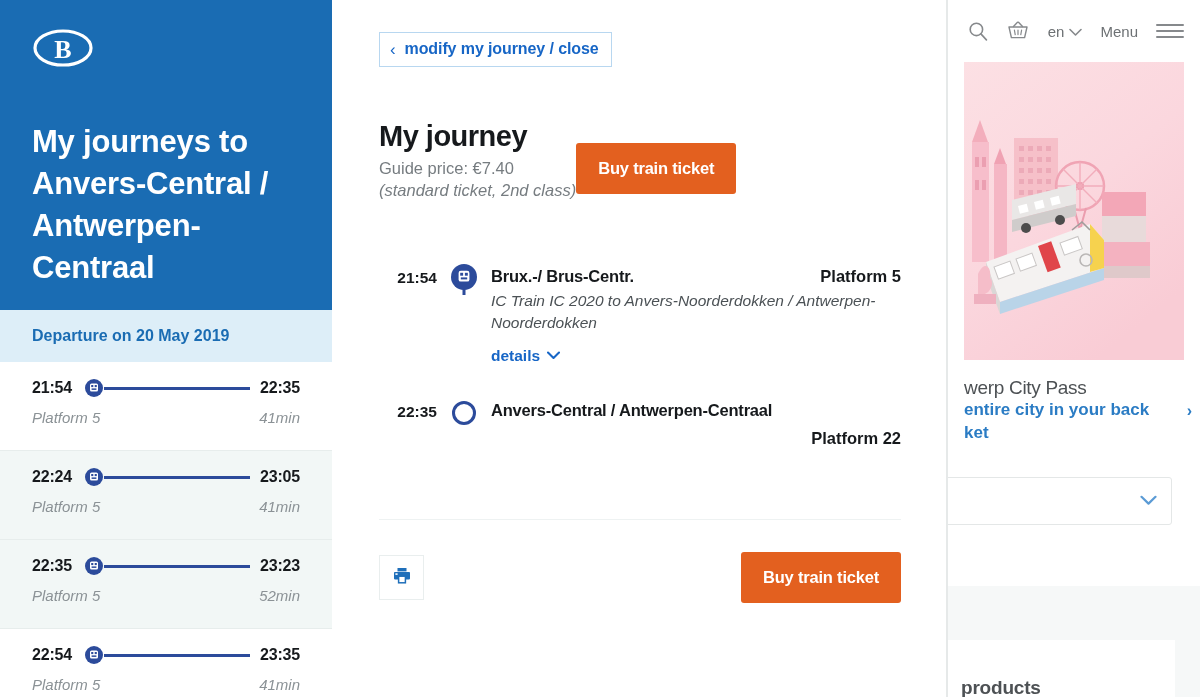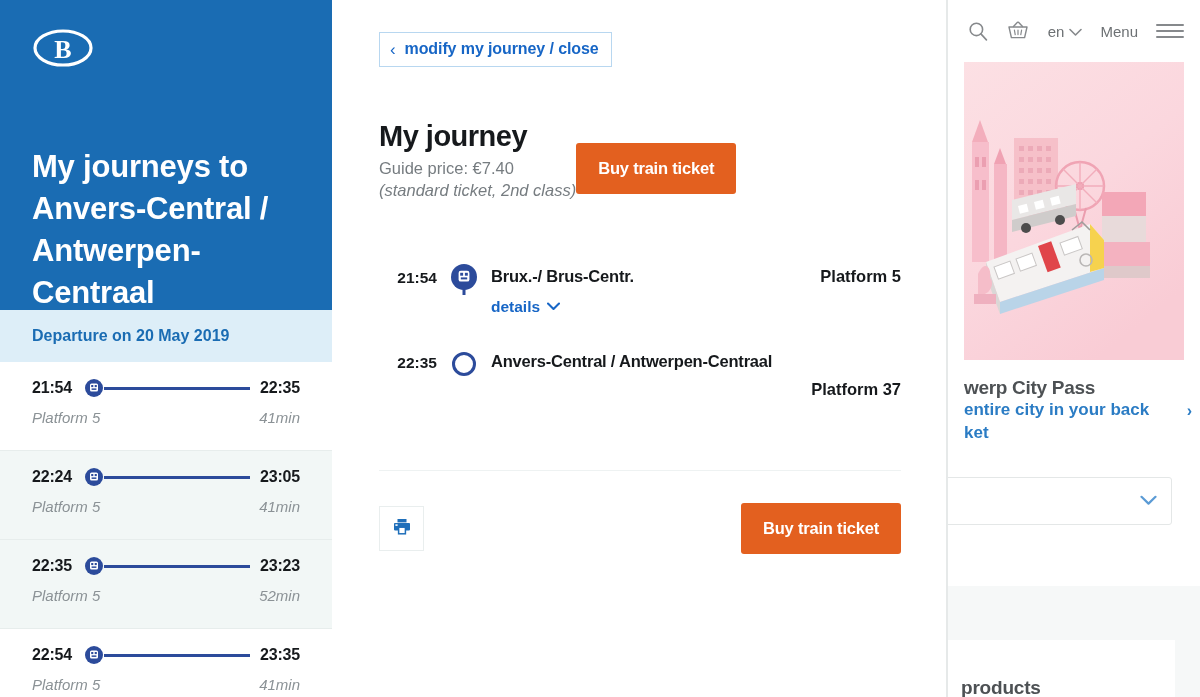--- a/index.html
+++ b/index.html
@@ -15,21 +15,21 @@
   .sidebar { width: 332px; height: 697px; background: #ffffff; position: relative; flex: 0 0 332px; }
   .sidebar-head { background: #1a6cb3; height: 310px; padding: 20px 32px 0 32px; position: relative; }
   .logo { width: 62px; height: 40px; position: relative; margin-top: 8px; }
   .logo svg { display: block; }
   .sidebar-title {
     color: #ffffff;
     font-size: 31px;
     font-weight: 700;
     line-height: 1.36;
     letter-spacing: -0.2px;
-    margin-top: 78px;
+    margin-top: 53px;
   }
   .departure-bar {
     background: #ddeef8;
     color: #1a6cb3;
     font-size: 16px;
     font-weight: 600;
     padding: 17px 32px;
     height: 52px;
   }
   .journey-list { height: 335px; overflow: hidden; }
@@ -119,21 +119,21 @@
   .right-top {
     height: 62px; display: flex; align-items: center; justify-content: flex-end;
     gap: 18px; padding-right: 16px; color: #86898c;
   }
   .rt-item { display: flex; align-items: center; gap: 5px; font-size: 15px; color: #6d7174; cursor: pointer; }
   .burger { display: flex; flex-direction: column; gap: 4px; width: 28px; cursor: pointer; }
   .burger i { display: block; height: 2px; background: #86898c; border-radius: 1px; }
   .promo-card { position: absolute; left: 17px; top: 62px; width: 220px; }
   .promo-img { width: 220px; height: 298px; position: relative; overflow: hidden;
     background: linear-gradient(160deg,#fbdde2 0%,#f9d8de 40%,#fad3da 100%); }
-  .promo-title { font-size: 19px; font-weight: 700; color: #4d5154; margin-top: 17px; letter-spacing: -0.3px; }
+  .promo-title { font-size: 19px; font-weight: 400; color: #4d5154; margin-top: 17px; letter-spacing: -0.3px; }
   .promo-link { font-size: 17px; font-weight: 700; color: #2b7cc4; margin-top: 0; line-height: 1.35; position: relative; cursor: pointer; }
   .promo-chev { position: absolute; right: -8px; top: 1px; font-size: 16px; }
   .select-box {
     position: absolute; left: -30px; top: 477px; width: 255px; height: 48px;
     border: 1px solid #e4e7e7; border-radius: 3px; background: #fff;
     display: flex; align-items: center; justify-content: flex-end; padding-right: 14px;
     color: #5b9bd5; font-size: 17px; cursor: pointer;
   }
   .grey-band { position: absolute; left: 0; top: 586px; right: 0; bottom: 0; background: #f6f8f8; }
   .white-card { position: absolute; left: 0; top: 640px; width: 228px; bottom: 0; background: #fff; }
@@ -286,41 +286,42 @@
               <rect x="13.9" y="8.8" width="2.9" height="2.9" fill="#2c4b9b"></rect>
               <rect x="9.8" y="13.4" width="6.4" height="2" fill="#2c4b9b"></rect>
             </svg>
           </span>
         </div>
         <div class="tl-body">
           <div class="tl-line1">
             <span class="tl-station">Brux.-/ Brus-Centr.</span>
             <span class="tl-platform">Platform 5</span>
           </div>
+          <div class="tl-train-info">IC Train IC 2020 to Anvers-Noorderdokken / Antwerpen-Noorderdokken</div>
           <div class="tl-details">
             <span>details</span>
             <span class="cv">
               <svg width="13" height="9" viewBox="0 0 13 9">
                   <path d="M1 1.5 L6.5 7 L12 1.5" fill="none" stroke="#1766c6" stroke-width="2.1" stroke-linecap="round" stroke-linejoin="round"></path>
                 </svg>
             </span>
           </div>
         </div>
       </div>
 
       <div class="tl-row tl-row-arrive">
         <div class="tl-time">22:35</div>
         <div class="tl-node">
           <span class="tl-dot-open"></span>
         </div>
         <div class="tl-body">
           <div class="tl-line1">
             <span class="tl-station">Anvers-Central / Antwerpen-Centraal</span>
           </div>
-          <div class="tl-platform-below">Platform 37</div>
+          <div class="tl-platform-below">Platform 22</div>
         </div>
       </div>
 
     </div>
 
     <div class="divider"></div>
 
     <div class="footer-row">
       <button class="print-btn">
         <span>

